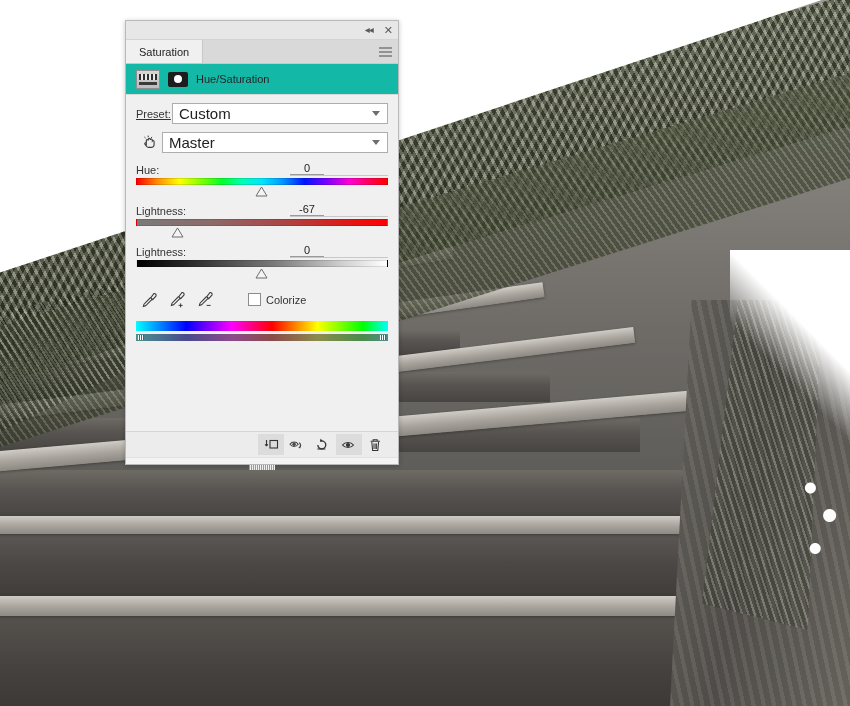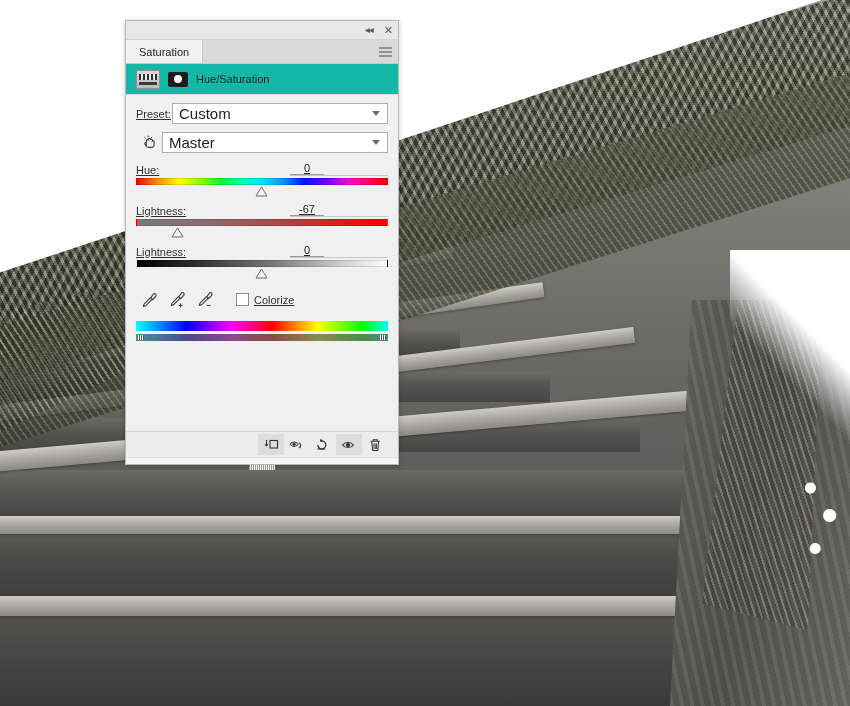--- a/index.html
+++ b/index.html
@@ -271,21 +271,20 @@
     cursor: pointer;
   }
 
   
   .slider-block { margin-bottom: 4px; }
   .slider-head {
     display: flex;
     align-items: flex-end;
     justify-content: space-between;
     margin-bottom: 2px;
-    text-decoration: underline;
   }
   .slider-head .sl-label { font-size: 11px; color: #333; }
   .sl-value {
     font-size: 11px;
     color: #222;
     text-align: center;
     min-width: 34px;
     border-bottom: 1px solid #9a9a9a;
     padding-bottom: 0px;
     margin-right: 2px;
@@ -328,23 +327,22 @@
     display: flex;
     align-items: center;
     gap: 9px;
     margin-top: 9px;
     margin-bottom: 12px;
     padding-left: 4px;
   }
   .eyedrop { width: 19px; height: 19px; cursor: pointer; }
   #colorize-wrap {
     display: flex; align-items: center; gap: 5px;
-    margin-left: 12px;
-    cursor: pointer;
-    text-decoration: underline;
+    margin-left: 24px;
+    cursor: pointer;
   }
   #colorize-box {
     width: 11px; height: 11px;
     background: #ffffff;
     border: 1px solid #8c8c8c;
     flex: none;
   }
   #colorize-label { font-size: 11px; color: #333; }
 
   

